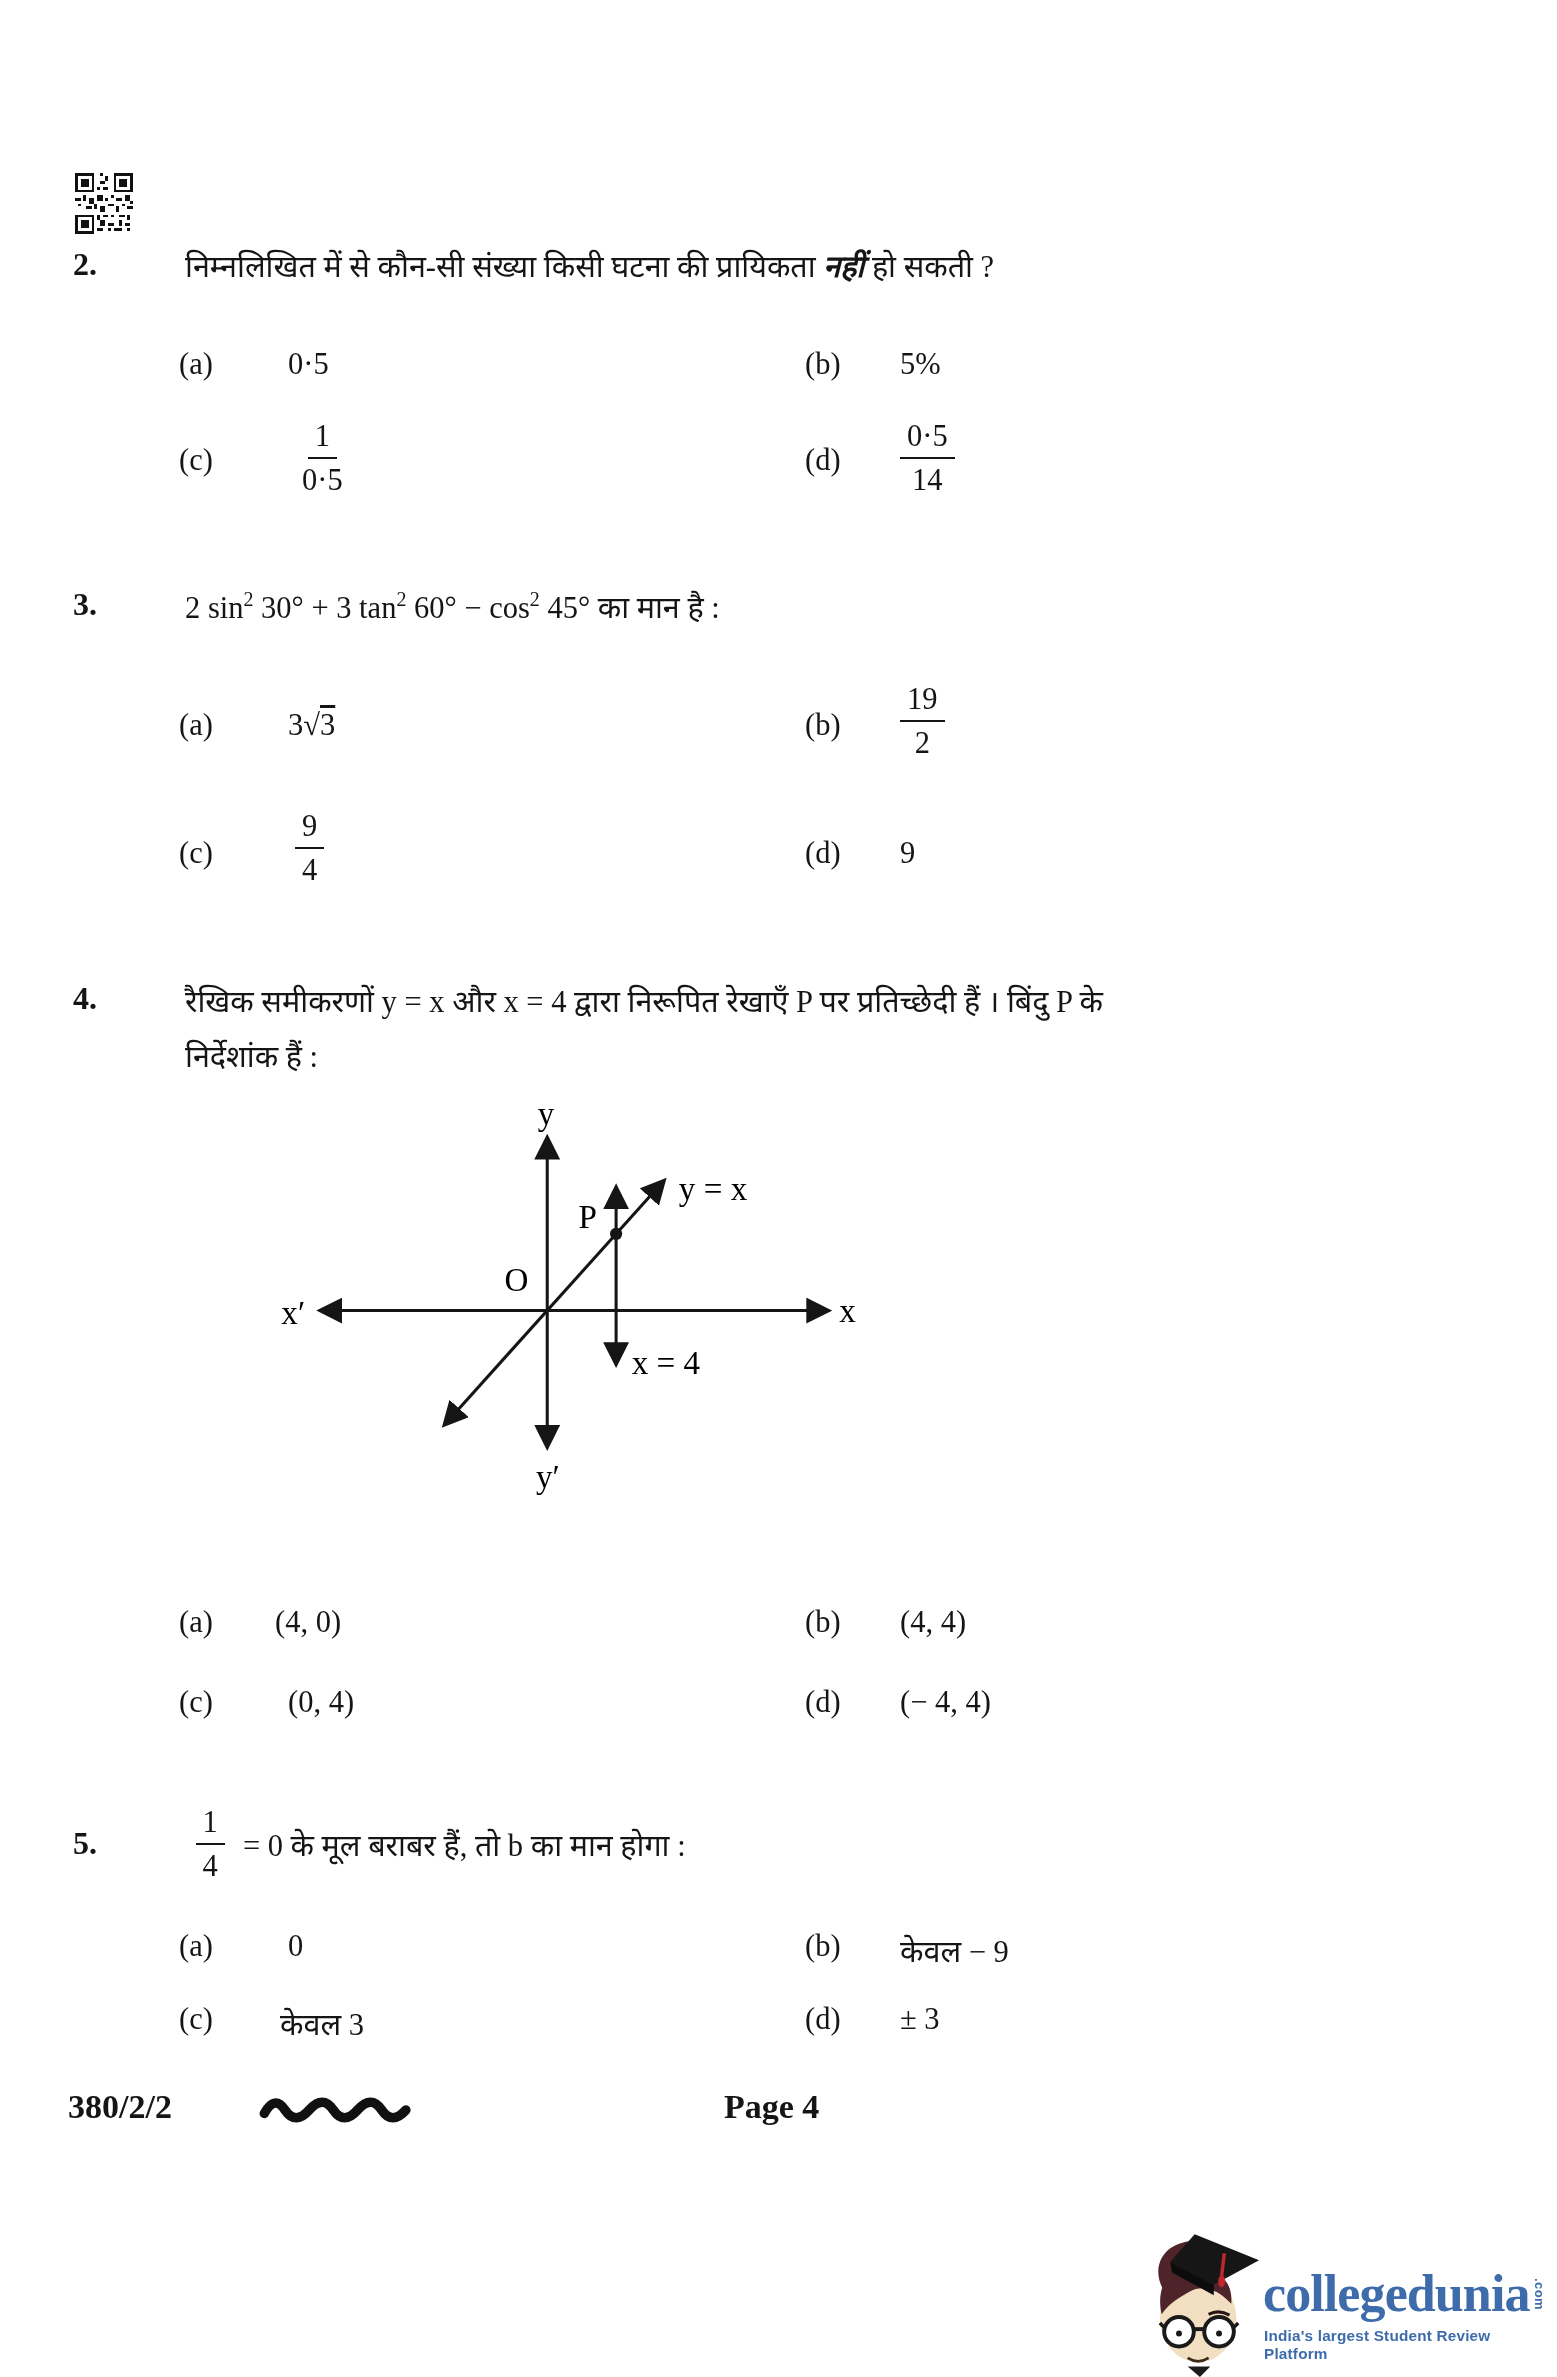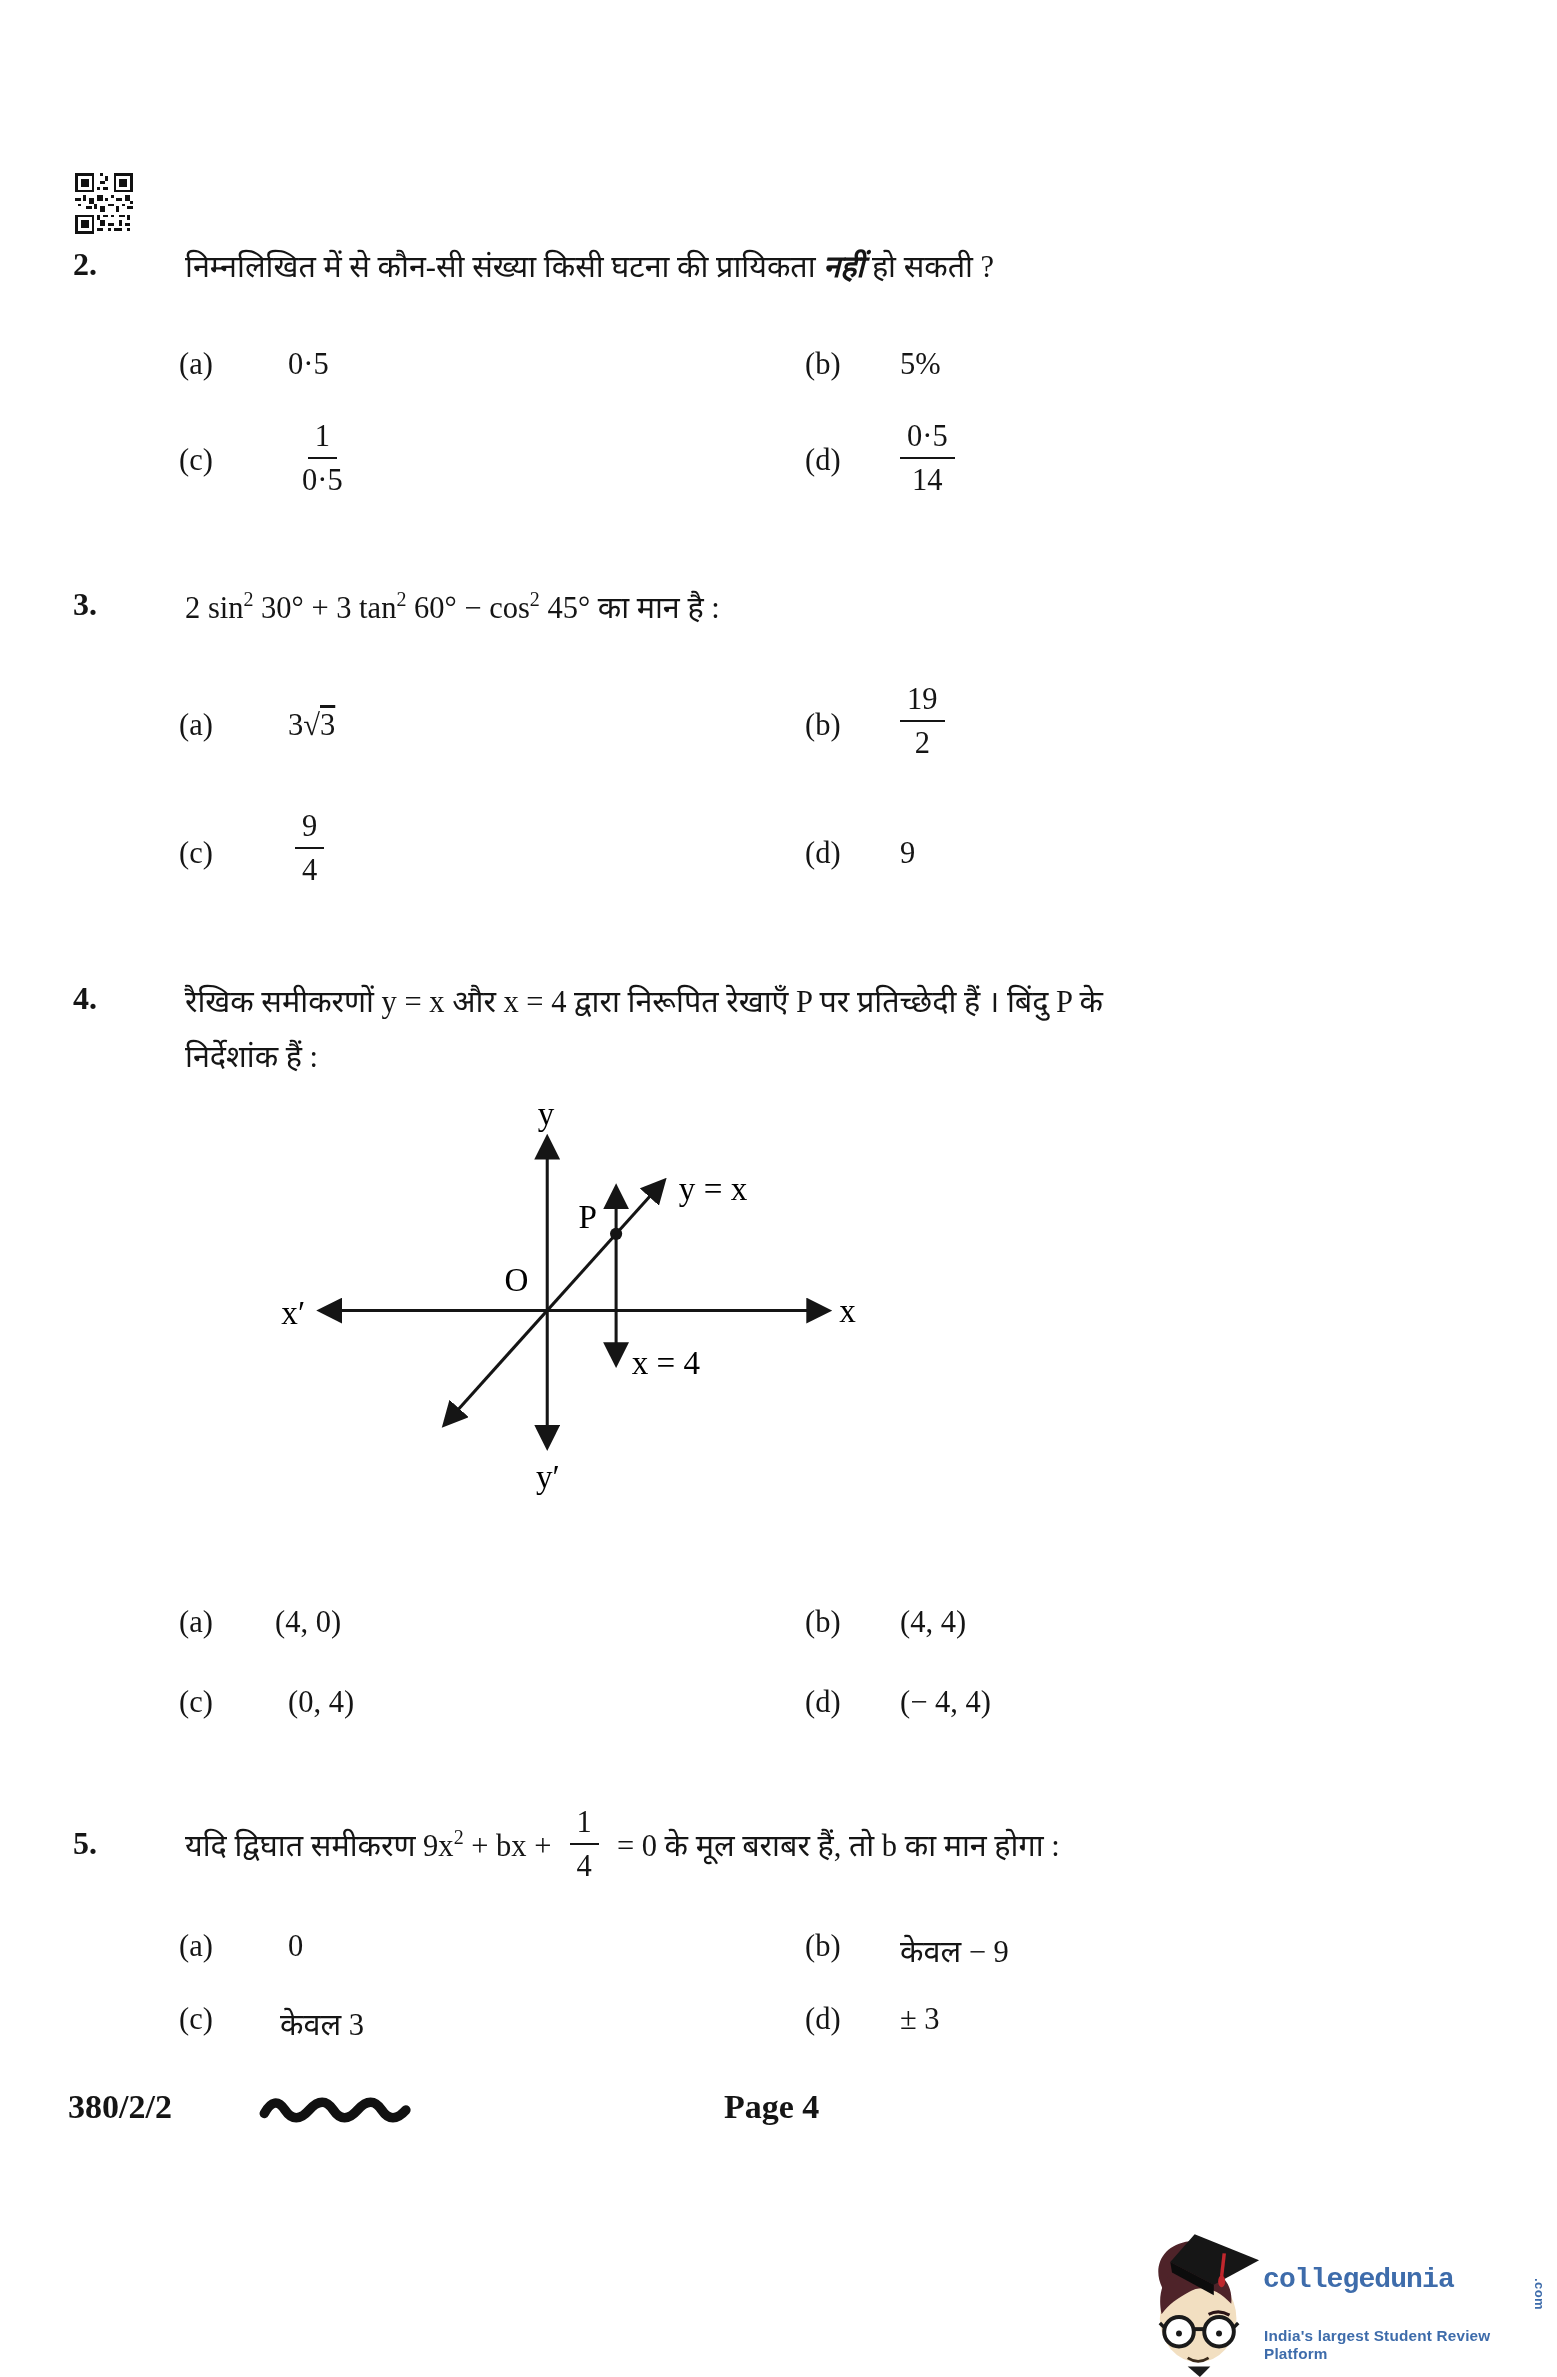--- a/index.html
+++ b/index.html
@@ -31,23 +31,23 @@
     vertical-align: middle;
   }
   .frac .num { padding: 0 7px 1.7px 7px; border-bottom: 2.6px solid #151515; }
   .frac .den { padding: 1.7px 7px 0 7px; }
   .radical { text-decoration: overline; }
   .q5line { display: flex; align-items: center; font-size: 30.5px; white-space: pre; }
   .q5line .frac { margin: 0 10.5px; }
   .footer-code { font-size: 34px; font-weight: bold; }
   .footer-page { font-size: 34px; font-weight: bold; }
   .brand {
-    font-family: Liberation Mono, monospace;
+    font-family: Liberation Serif, serif;
     font-weight: bold;
-    font-size: 28px;
+    font-size: 52px;
     letter-spacing: -0.9px;
   }
   .brand-dotcom {
     font-family: "Liberation Sans", "DejaVu Sans", sans-serif;
     font-weight: bold;
     font-size: 13px;
     transform: rotate(90deg);
     transform-origin: left top;
     display: inline-block;
     letter-spacing: 0.4px;
@@ -192,21 +192,20 @@
   <div class="abs opt-value" style="left:275px; top:1605px;">(4, 0)</div>
   <div class="abs opt-label" style="left:805px; top:1605px;">(b)</div>
   <div class="abs opt-value" style="left:900px; top:1605px;">(4, 4)</div>
   <div class="abs opt-label" style="left:179px; top:1685px;">(c)</div>
   <div class="abs opt-value" style="left:288px; top:1685px;">(0, 4)</div>
   <div class="abs opt-label" style="left:805px; top:1685px;">(d)</div>
   <div class="abs opt-value" style="left:900px; top:1685px;">(− 4, 4)</div>
 
   <div class="abs qnum" style="left:73px; top:1825px;">5.</div>
   <div class="abs q5line" style="left:185px; top:1795px; height:98px;">
-    <span><span>यदि द्विघात समीकरण 9x</span><sup class="e">2</sup><span> + bx + </span></span>
     <span class="frac">
       <span class="num">1</span>
       <span class="den">4</span>
     </span>
     <span> = 0 के मूल बराबर हैं, तो b का मान होगा :</span>
   </div>
 
   <div class="abs opt-label" style="left:179px; top:1929px;">(a)</div>
   <div class="abs opt-value" style="left:288px; top:1929px;">0</div>
   <div class="abs opt-label" style="left:805px; top:1929px;">(b)</div>

